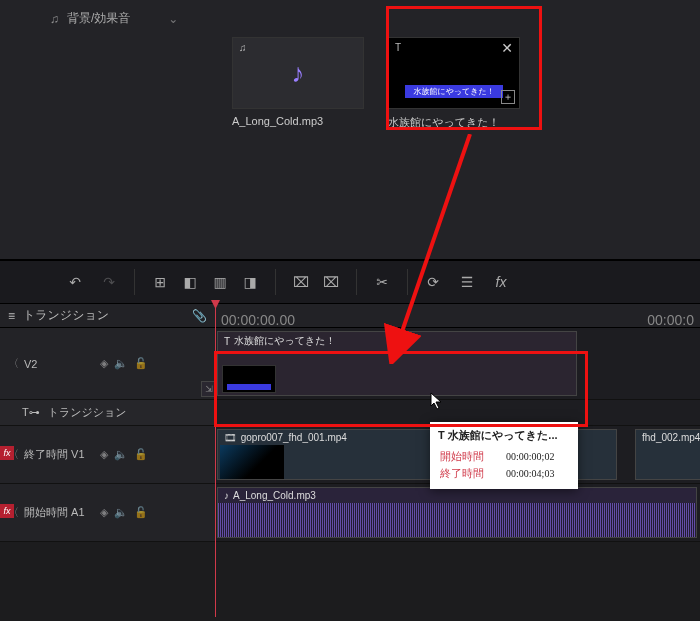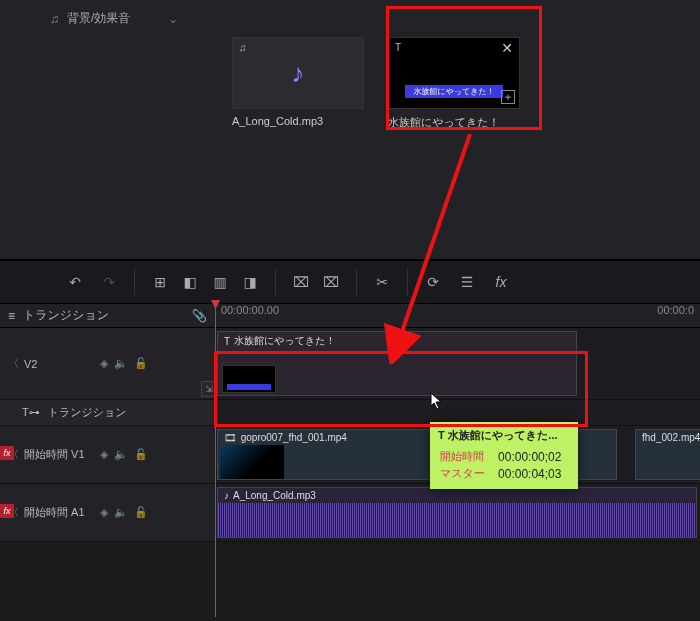--- a/index.html
+++ b/index.html
@@ -59,21 +59,21 @@
   .ruler-row {
     height: 24px; display: flex; align-items: center; background: #222226;
     border-bottom: 1px solid #000;
   }
   .ruler-left {
     width: 215px; display: flex; align-items: center; gap: 8px;
     padding: 0 8px; color: #bbb;
   }
   .ruler-area { flex: 1; position: relative; height: 100%; }
   .tc {
-    position: absolute; top: 0; font-size: 11px; color: #888;
+    position: absolute; top: 8px; font-size: 14px; color: #888;
   }
   .playhead {
     position: absolute; left: 0; top: 0; bottom: -290px;
     width: 1px; background: #d0394a; z-index: 30;
   }
   .playhead::before {
     content: ""; position: absolute; top: -4px; left: -4px;
     width: 9px; height: 9px; background: #d0394a;
     clip-path: polygon(0 0,100% 0,50% 100%);
   }
@@ -145,29 +145,29 @@
   .snap-badge {
     position: absolute; right: -2px; bottom: 2px;
     width: 16px; height: 16px; background: #2a2730;
     border: 1px solid #444; color: #888; font-size: 9px;
     display: flex; align-items: center; justify-content: center;
   }
 
   
   .tooltip {
     position: absolute; left: 430px; top: 422px;
-    width: 148px; background: #bef264; color: #222;
+    width: 148px; background: #ffffff; color: #222;
     font-size: 11px; padding: 6px 8px;
     box-shadow: 0 2px 10px rgba(0,0,0,.5);
     z-index: 60;
   }
   .tooltip .tt-title { font-weight: 600; white-space: nowrap; overflow: hidden; text-overflow: ellipsis; }
   .tooltip table { width: 100%; margin-top: 4px; }
   .tooltip td.k { color: #d03a4a; padding-right: 6px; white-space: nowrap; }
-  .tooltip td.v { color: #222; font-family: Liberation Sans, sans-serif; font-size: 12px; }
+  .tooltip td.v { color: #222; font-family: Liberation Serif, serif; font-size: 10px; }
 
   
   .anno {
     position: absolute; border: 3px solid #e11;
     z-index: 70; pointer-events: none;
   }
   .anno.topbox { left: 386px; top: 6px; width: 156px; height: 124px; }
   .anno.trackbox { left: 214px; top: 351px; width: 374px; height: 76px; }
   .arrow {
     position: absolute; left: 380px; top: 134px;
@@ -280,21 +280,21 @@
     <div class="thead trans">
       <span style="margin-left:14px">T⊶</span>
       <span>トランジション</span>
     </div>
     <div class="tlane"></div>
   </div>
 
   <div class="track v1">
     <div class="thead">
       <span class="chev2">〈</span>
-      <span class="tname">開始時間 V1</span>
+      <span class="tname">終了時間 V1</span>
       <span class="eye">◈</span>
       <span class="spk">🔈</span>
       <span class="lock">🔓</span>
       <div class="fx-badge">fx</div>
     </div>
     <div class="tlane">
       <div class="clip vid1">
         <div class="cliphead">
           <span>🎞</span>
           <span>gopro007_fhd_001.mp4</span>
@@ -338,21 +338,21 @@
 
 <div class="tooltip">
   <div class="tt-title">T 水族館にやってきた...</div>
   <table>
     <tbody>
         <tr>
       <td class="k">開始時間</td>
       <td class="v">00:00:00;02</td>
     </tr>
     <tr>
-      <td class="k">マスター</td>
+      <td class="k">終了時間</td>
       <td class="v">00:00:04;03</td>
     </tr>
   </tbody>
     </table>
 </div>
 
 <div class="anno topbox"></div>
 <div class="anno trackbox"></div>
 <svg class="arrow" viewBox="0 0 120 230">
   <defs>

